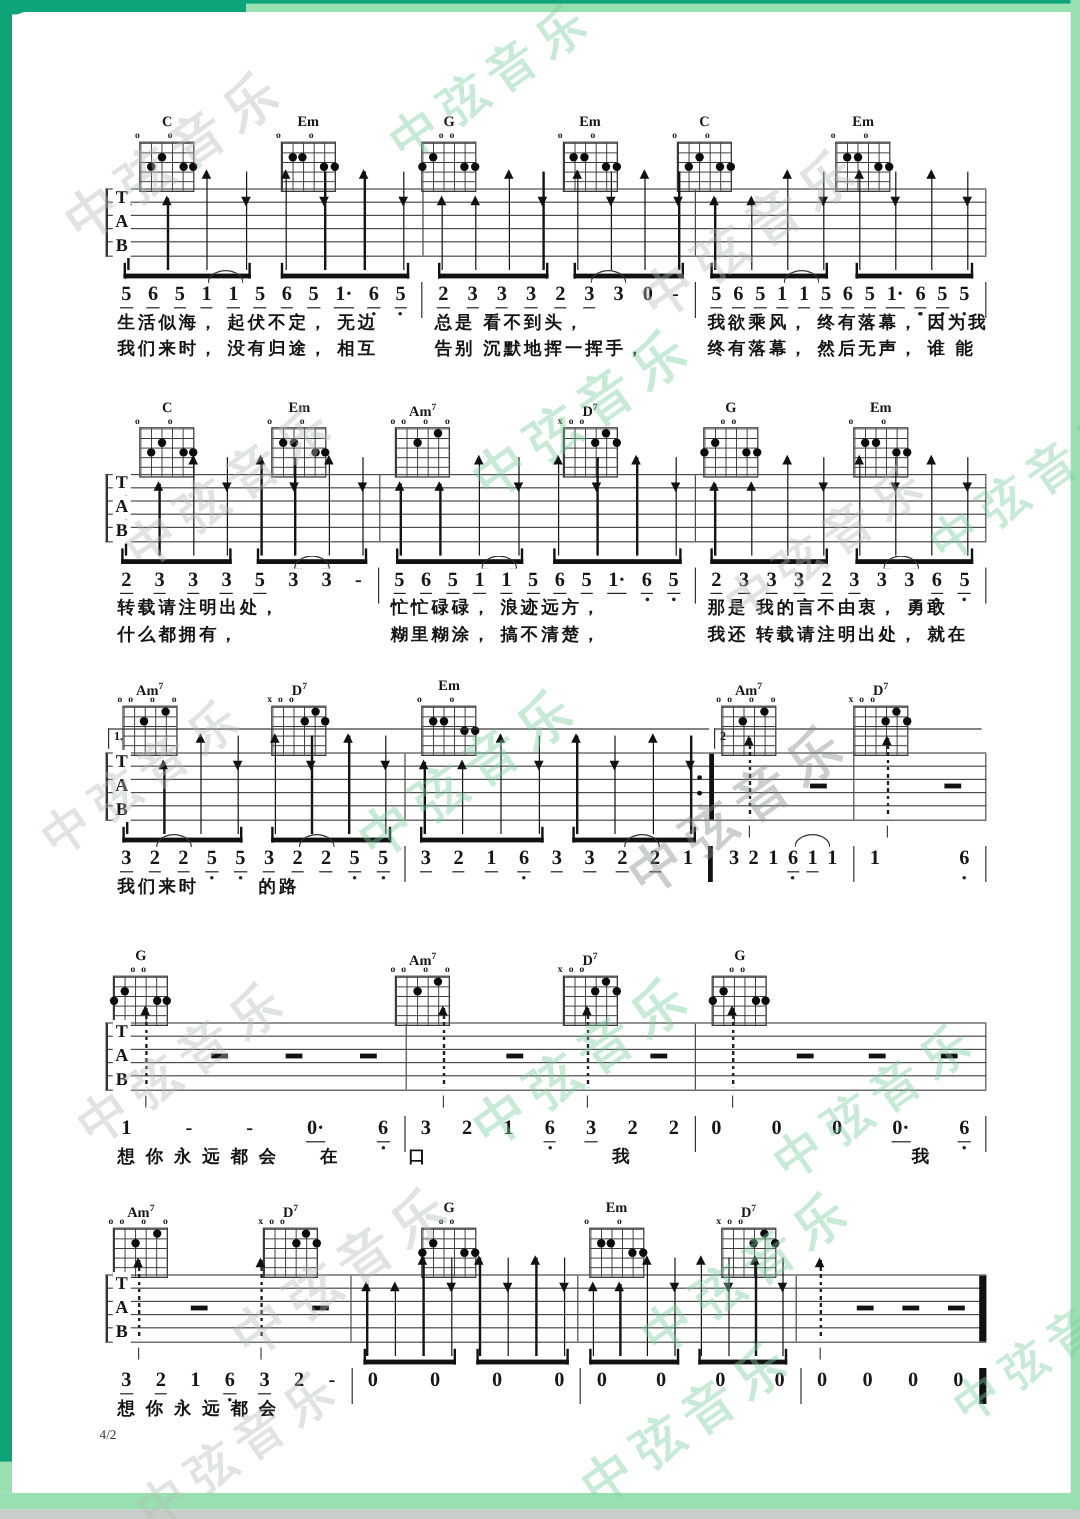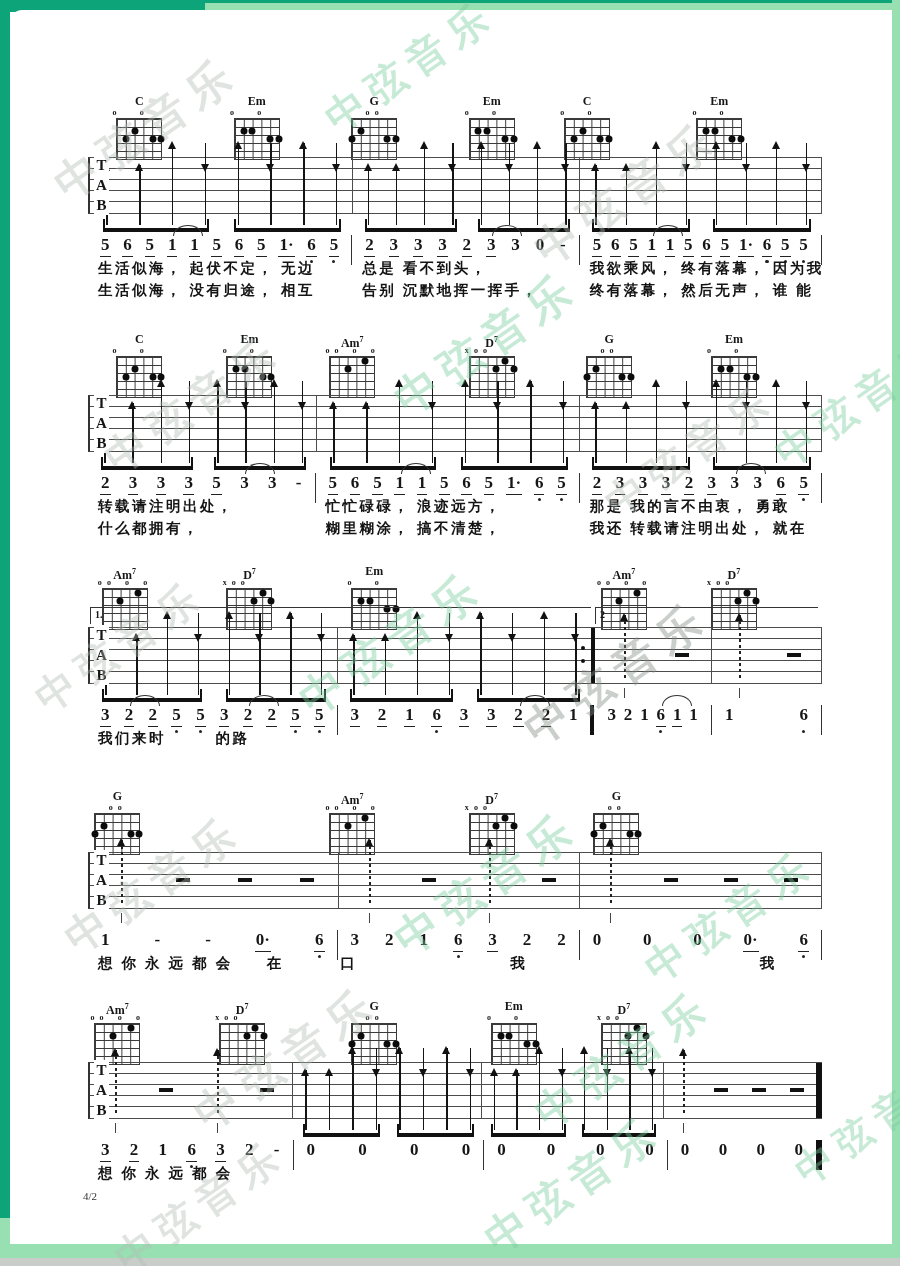--- a/index.html
+++ b/index.html
@@ -287,21 +287,21 @@
               <span class="tk u">5<span class="dt"></span></span>
               <span class="tk">5<span class="dt"></span></span>
             </div>
           </div>
           <div class="lrow" style="top: 164px;">
             <div class="lm" style="width: 36%;">生活似海， 起伏不定， 无边</div>
             <div class="lm" style="width: 31%;">总是 看不到头，</div>
             <div class="lm" style="width: 33%;">我欲乘风， 终有落幕， 因为我</div>
           </div>
           <div class="lrow" style="top: 186px;">
-            <div class="lm" style="width: 36%;">生活似海， 没有归途， 相互</div>
+            <div class="lm" style="width: 36%;">我们来时， 没有归途， 相互</div>
             <div class="lm" style="width: 31%;">告别 沉默地挥一挥手，</div>
             <div class="lm" style="width: 33%;">终有落幕， 然后无声， 谁 能</div>
           </div>
         </div>
         <div class="system" style="top: 323px;">
           <div class="chord" style="left: 7%;">
             <div class="cname"><span>C</span></div>
             <div class="cmarks">
               <span class="cm" style="left: 4%;">o</span>
               <span class="cm" style="left: 54.4%;">o</span>

